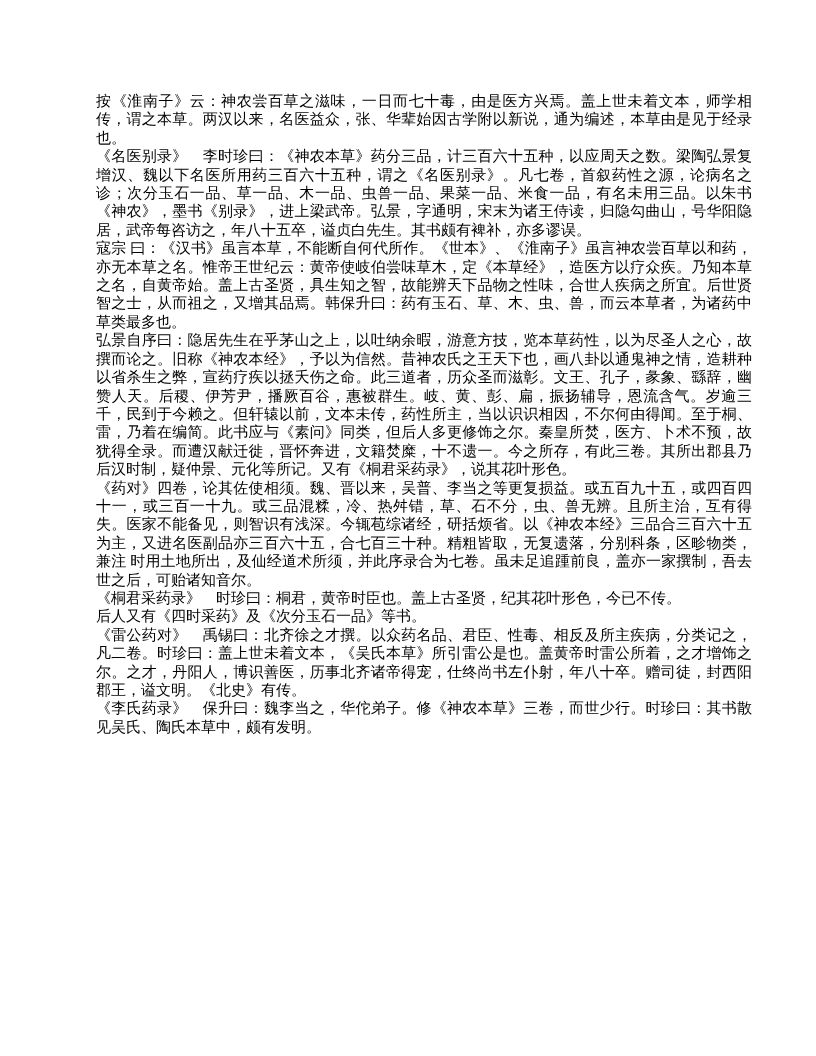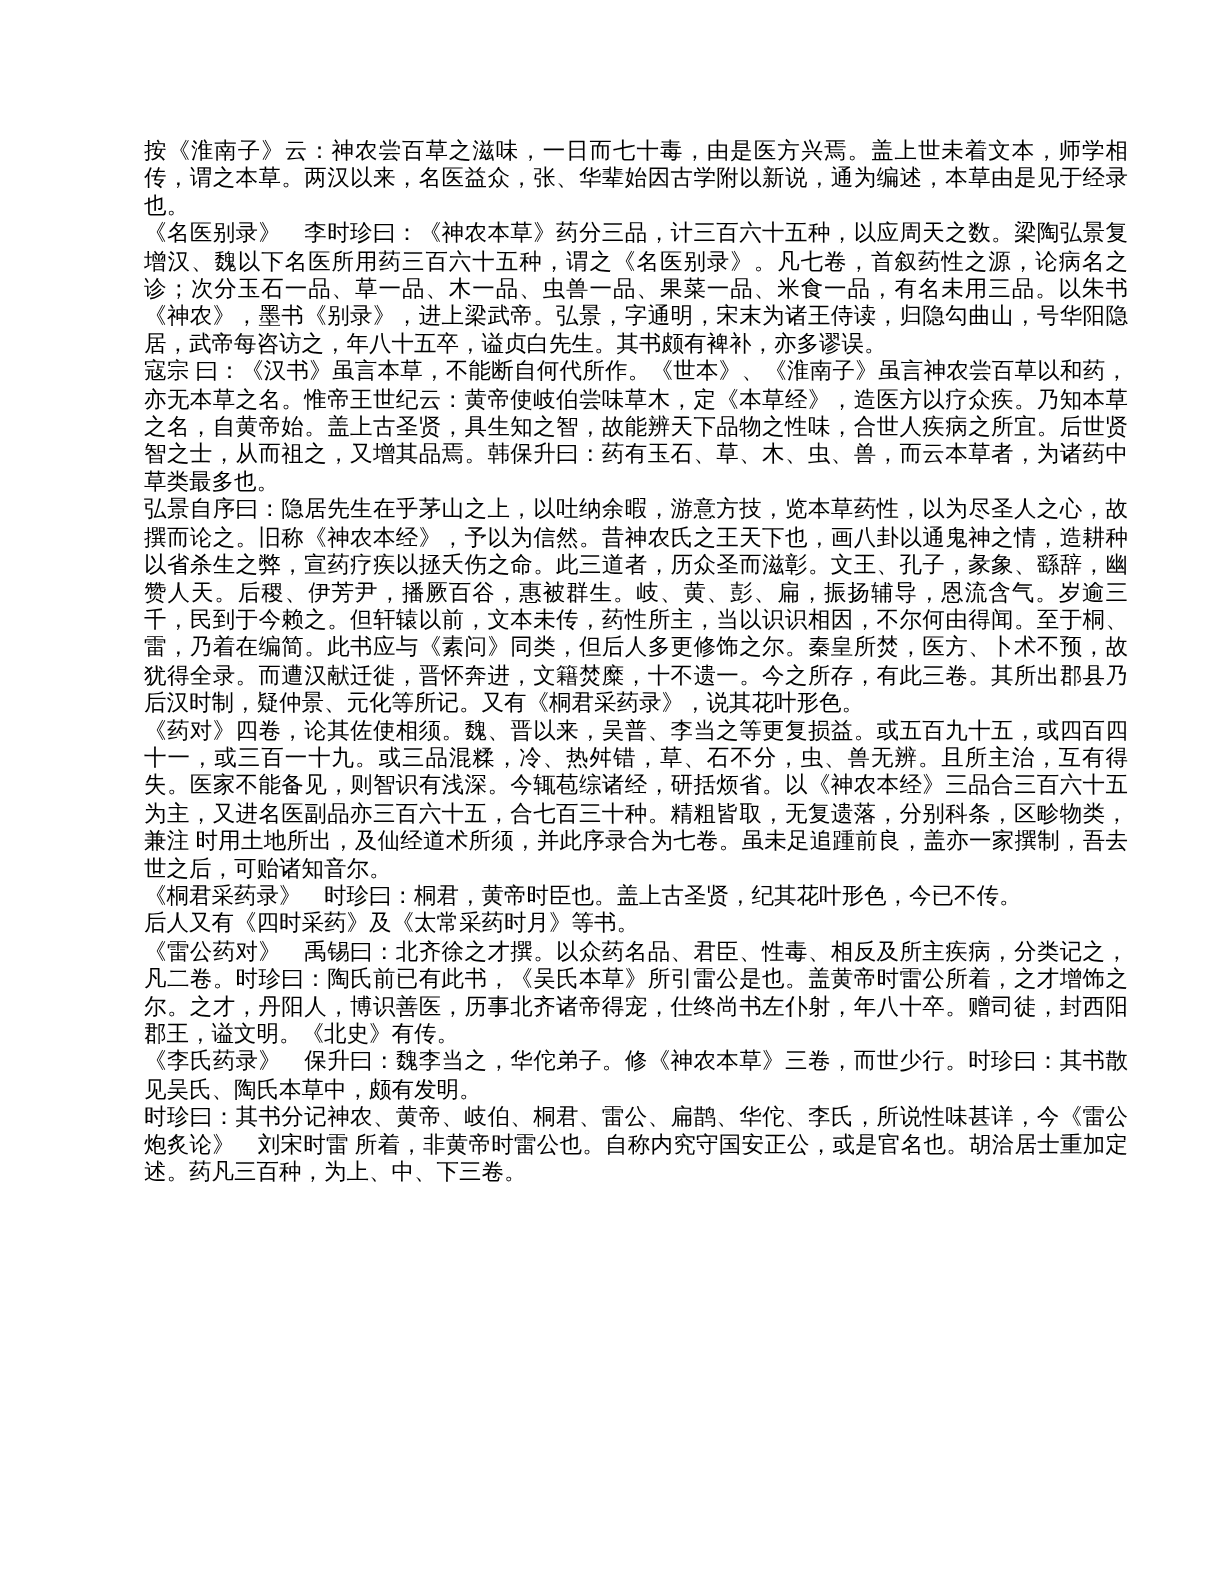--- a/index.html
+++ b/index.html
@@ -36,18 +36,17 @@
 <body>
 
 <div class="page">
   <div class="content">
       <p class="para">按《淮南子》云：神农尝百草之滋味，一日而七十毒，由是医方兴焉。盖上世未着文本，师学相传，谓之本草。两汉以来，名医益众，张、华辈始因古学附以新说，通为编述，本草由是见于经录也。</p>
       <p class="para">《名医别录》　李时珍曰：《神农本草》药分三品，计三百六十五种，以应周天之数。梁陶弘景复增汉、魏以下名医所用药三百六十五种，谓之《名医别录》。凡七卷，首叙药性之源，论病名之诊；次分玉石一品、草一品、木一品、虫兽一品、果菜一品、米食一品，有名未用三品。以朱书《神农》，墨书《别录》，进上梁武帝。弘景，字通明，宋末为诸王侍读，归隐勾曲山，号华阳隐居，武帝每咨访之，年八十五卒，谥贞白先生。其书颇有裨补，亦多谬误。</p>
       <p class="para">寇宗 曰：《汉书》虽言本草，不能断自何代所作。《世本》、《淮南子》虽言神农尝百草以和药，亦无本草之名。惟帝王世纪云：黄帝使岐伯尝味草木，定《本草经》，造医方以疗众疾。乃知本草之名，自黄帝始。盖上古圣贤，具生知之智，故能辨天下品物之性味，合世人疾病之所宜。后世贤智之士，从而祖之，又增其品焉。韩保升曰：药有玉石、草、木、虫、兽，而云本草者，为诸药中草类最多也。</p>
       <p class="para">弘景自序曰：隐居先生在乎茅山之上，以吐纳余暇，游意方技，览本草药性，以为尽圣人之心，故撰而论之。旧称《神农本经》，予以为信然。昔神农氏之王天下也，画八卦以通鬼神之情，造耕种以省杀生之弊，宣药疗疾以拯夭伤之命。此三道者，历众圣而滋彰。文王、孔子，彖象、繇辞，幽赞人天。后稷、伊芳尹，播厥百谷，惠被群生。岐、黄、彭、扁，振扬辅导，恩流含气。岁逾三千，民到于今赖之。但轩辕以前，文本未传，药性所主，当以识识相因，不尔何由得闻。至于桐、雷，乃着在编简。此书应与《素问》同类，但后人多更修饰之尔。秦皇所焚，医方、卜术不预，故犹得全录。而遭汉献迁徙，晋怀奔进，文籍焚糜，十不遗一。今之所存，有此三卷。其所出郡县乃后汉时制，疑仲景、元化等所记。又有《桐君采药录》，说其花叶形色。</p>
       <p class="para">《药对》四卷，论其佐使相须。魏、晋以来，吴普、李当之等更复损益。或五百九十五，或四百四十一，或三百一十九。或三品混糅，冷、热舛错，草、石不分，虫、兽无辨。且所主治，互有得失。医家不能备见，则智识有浅深。今辄苞综诸经，研括烦省。以《神农本经》三品合三百六十五为主，又进名医副品亦三百六十五，合七百三十种。精粗皆取，无复遗落，分别科条，区畛物类，兼注 时用土地所出，及仙经道术所须，并此序录合为七卷。虽未足追踵前良，盖亦一家撰制，吾去世之后，可贻诸知音尔。</p>
       <p class="para">《桐君采药录》　时珍曰：桐君，黄帝时臣也。盖上古圣贤，纪其花叶形色，今已不传。</p>
-      <p class="para">后人又有《四时采药》及《太常采药时月》等书。</p>
-      <p class="para">《雷公药对》　禹锡曰：北齐徐之才撰。以众药名品、君臣、性毒、相反及所主疾病，分类记之，凡二卷。时珍曰：陶氏前已有此书，《吴氏本草》所引雷公是也。盖黄帝时雷公所着，之才增饰之尔。之才，丹阳人，博识善医，历事北齐诸帝得宠，仕终尚书左仆射，年八十卒。赠司徒，封西阳郡王，谥文明。《北史》有传。</p>
+      <p class="para">后人又有《四时采药》及《次分玉石一品》等书。</p>
+      <p class="para">《雷公药对》　禹锡曰：北齐徐之才撰。以众药名品、君臣、性毒、相反及所主疾病，分类记之，凡二卷。时珍曰：盖上世未着文本，《吴氏本草》所引雷公是也。盖黄帝时雷公所着，之才增饰之尔。之才，丹阳人，博识善医，历事北齐诸帝得宠，仕终尚书左仆射，年八十卒。赠司徒，封西阳郡王，谥文明。《北史》有传。</p>
       <p class="para">《李氏药录》　保升曰：魏李当之，华佗弟子。修《神农本草》三卷，而世少行。时珍曰：其书散见吴氏、陶氏本草中，颇有发明。</p>
-      <p class="para">时珍曰：其书分记神农、黄帝、岐伯、桐君、雷公、扁鹊、华佗、李氏，所说性味甚详，今《雷公炮炙论》　刘宋时雷 所着，非黄帝时雷公也。自称内究守国安正公，或是官名也。胡洽居士重加定述。药凡三百种，为上、中、下三卷。</p>
     </div>
 </div>
 
 </body></html>

